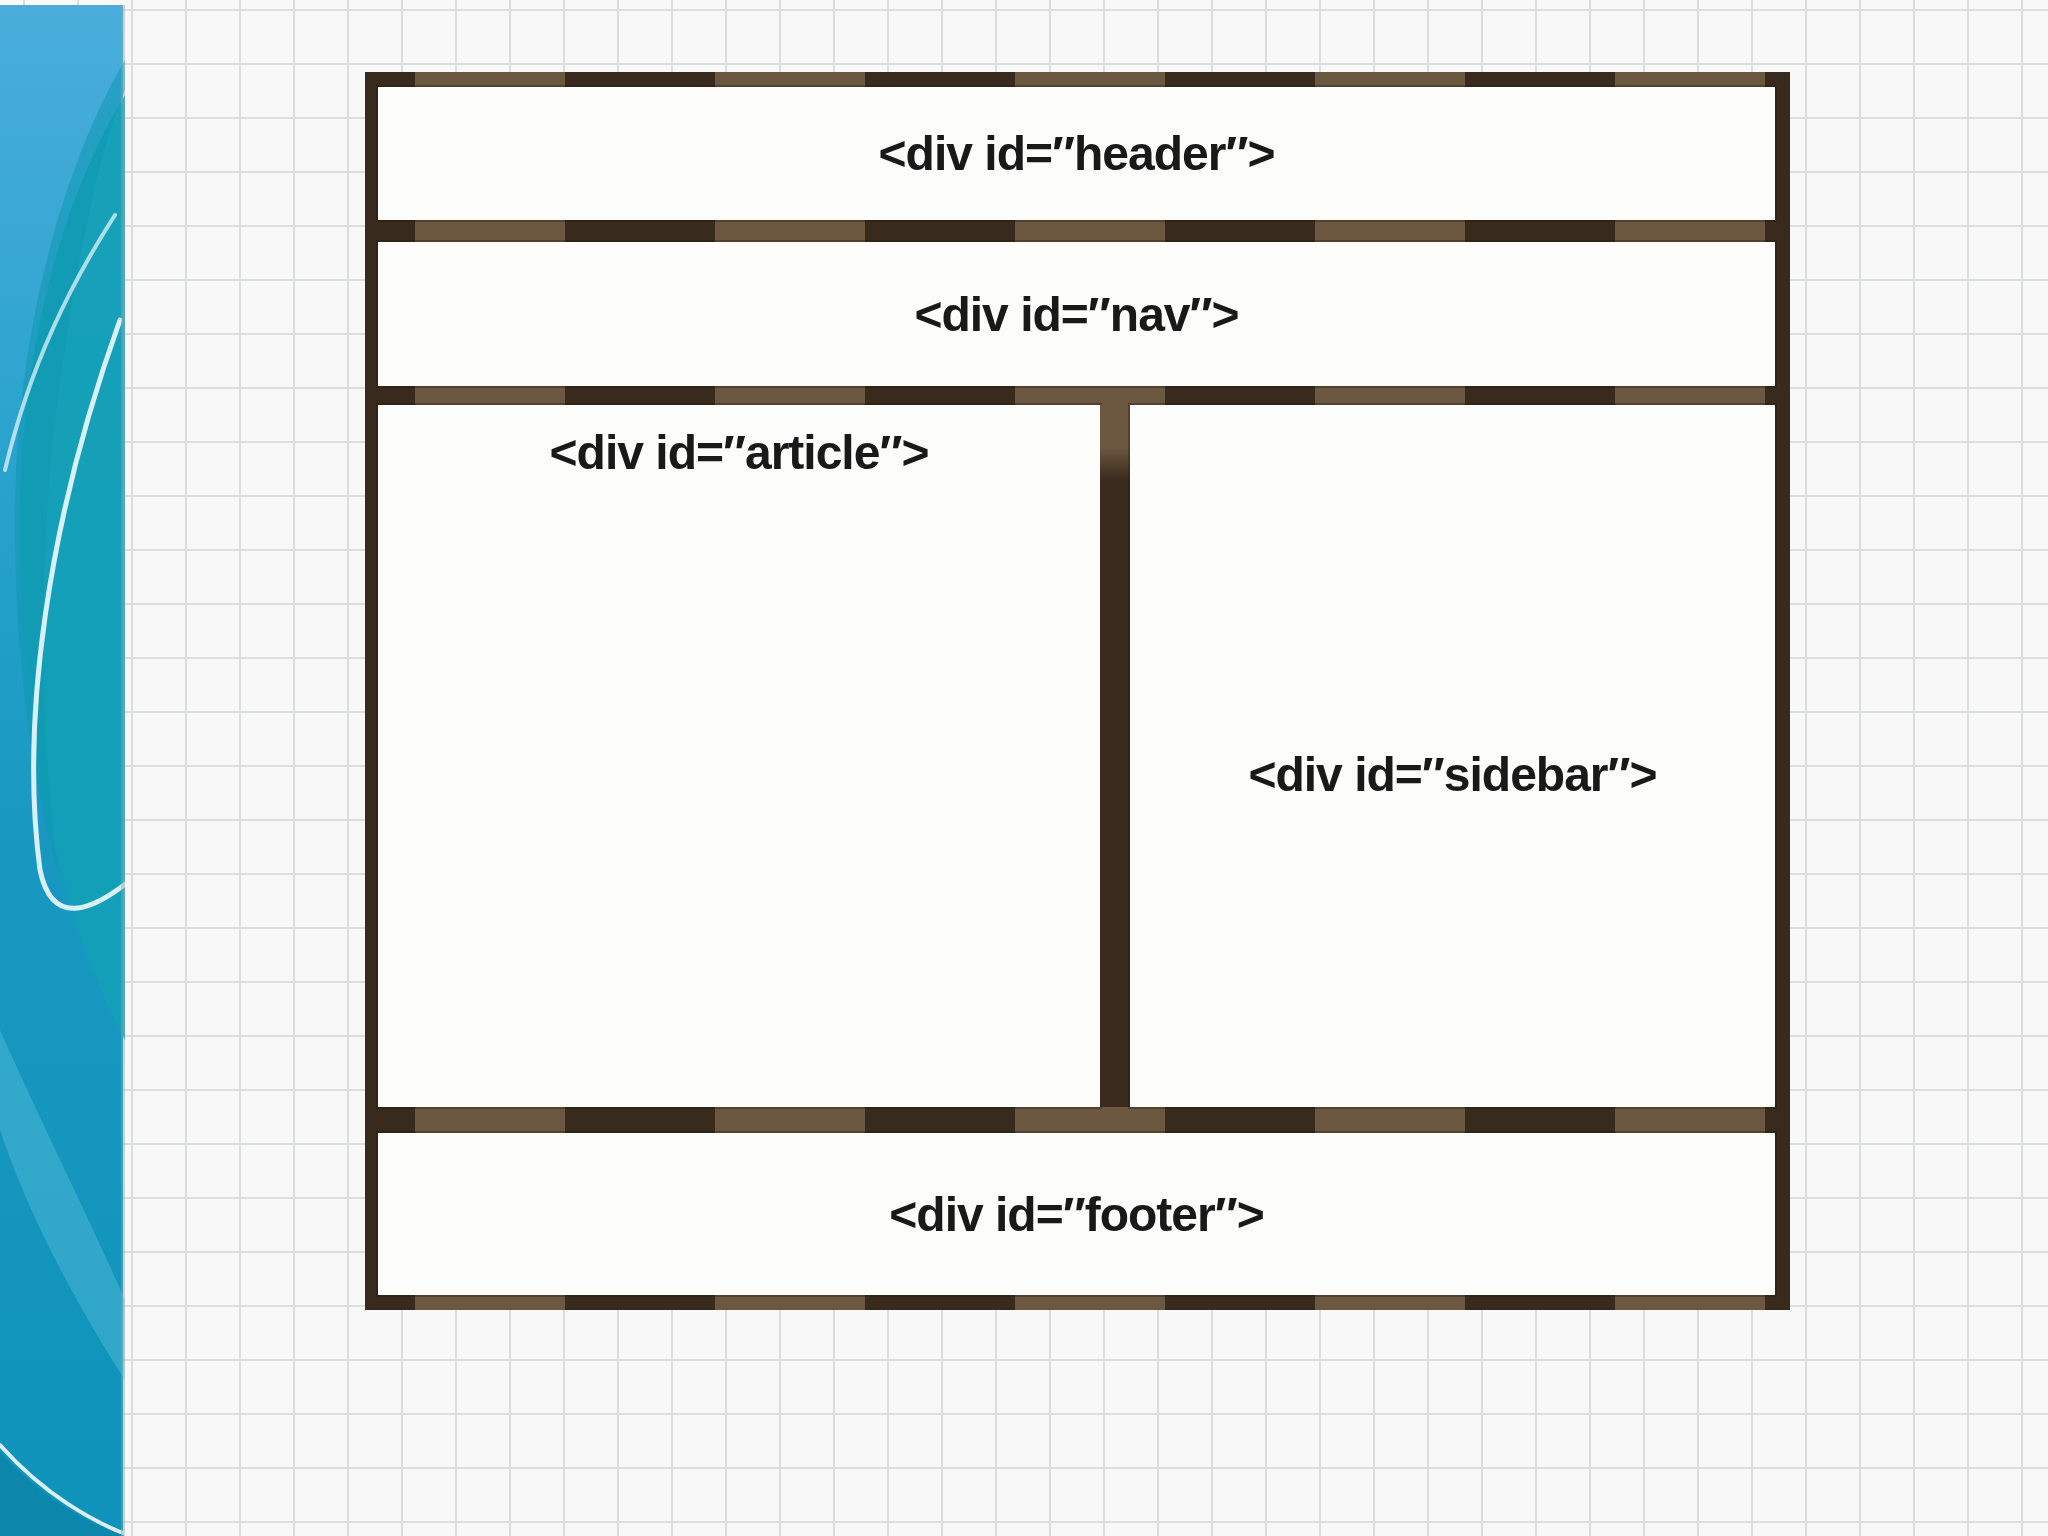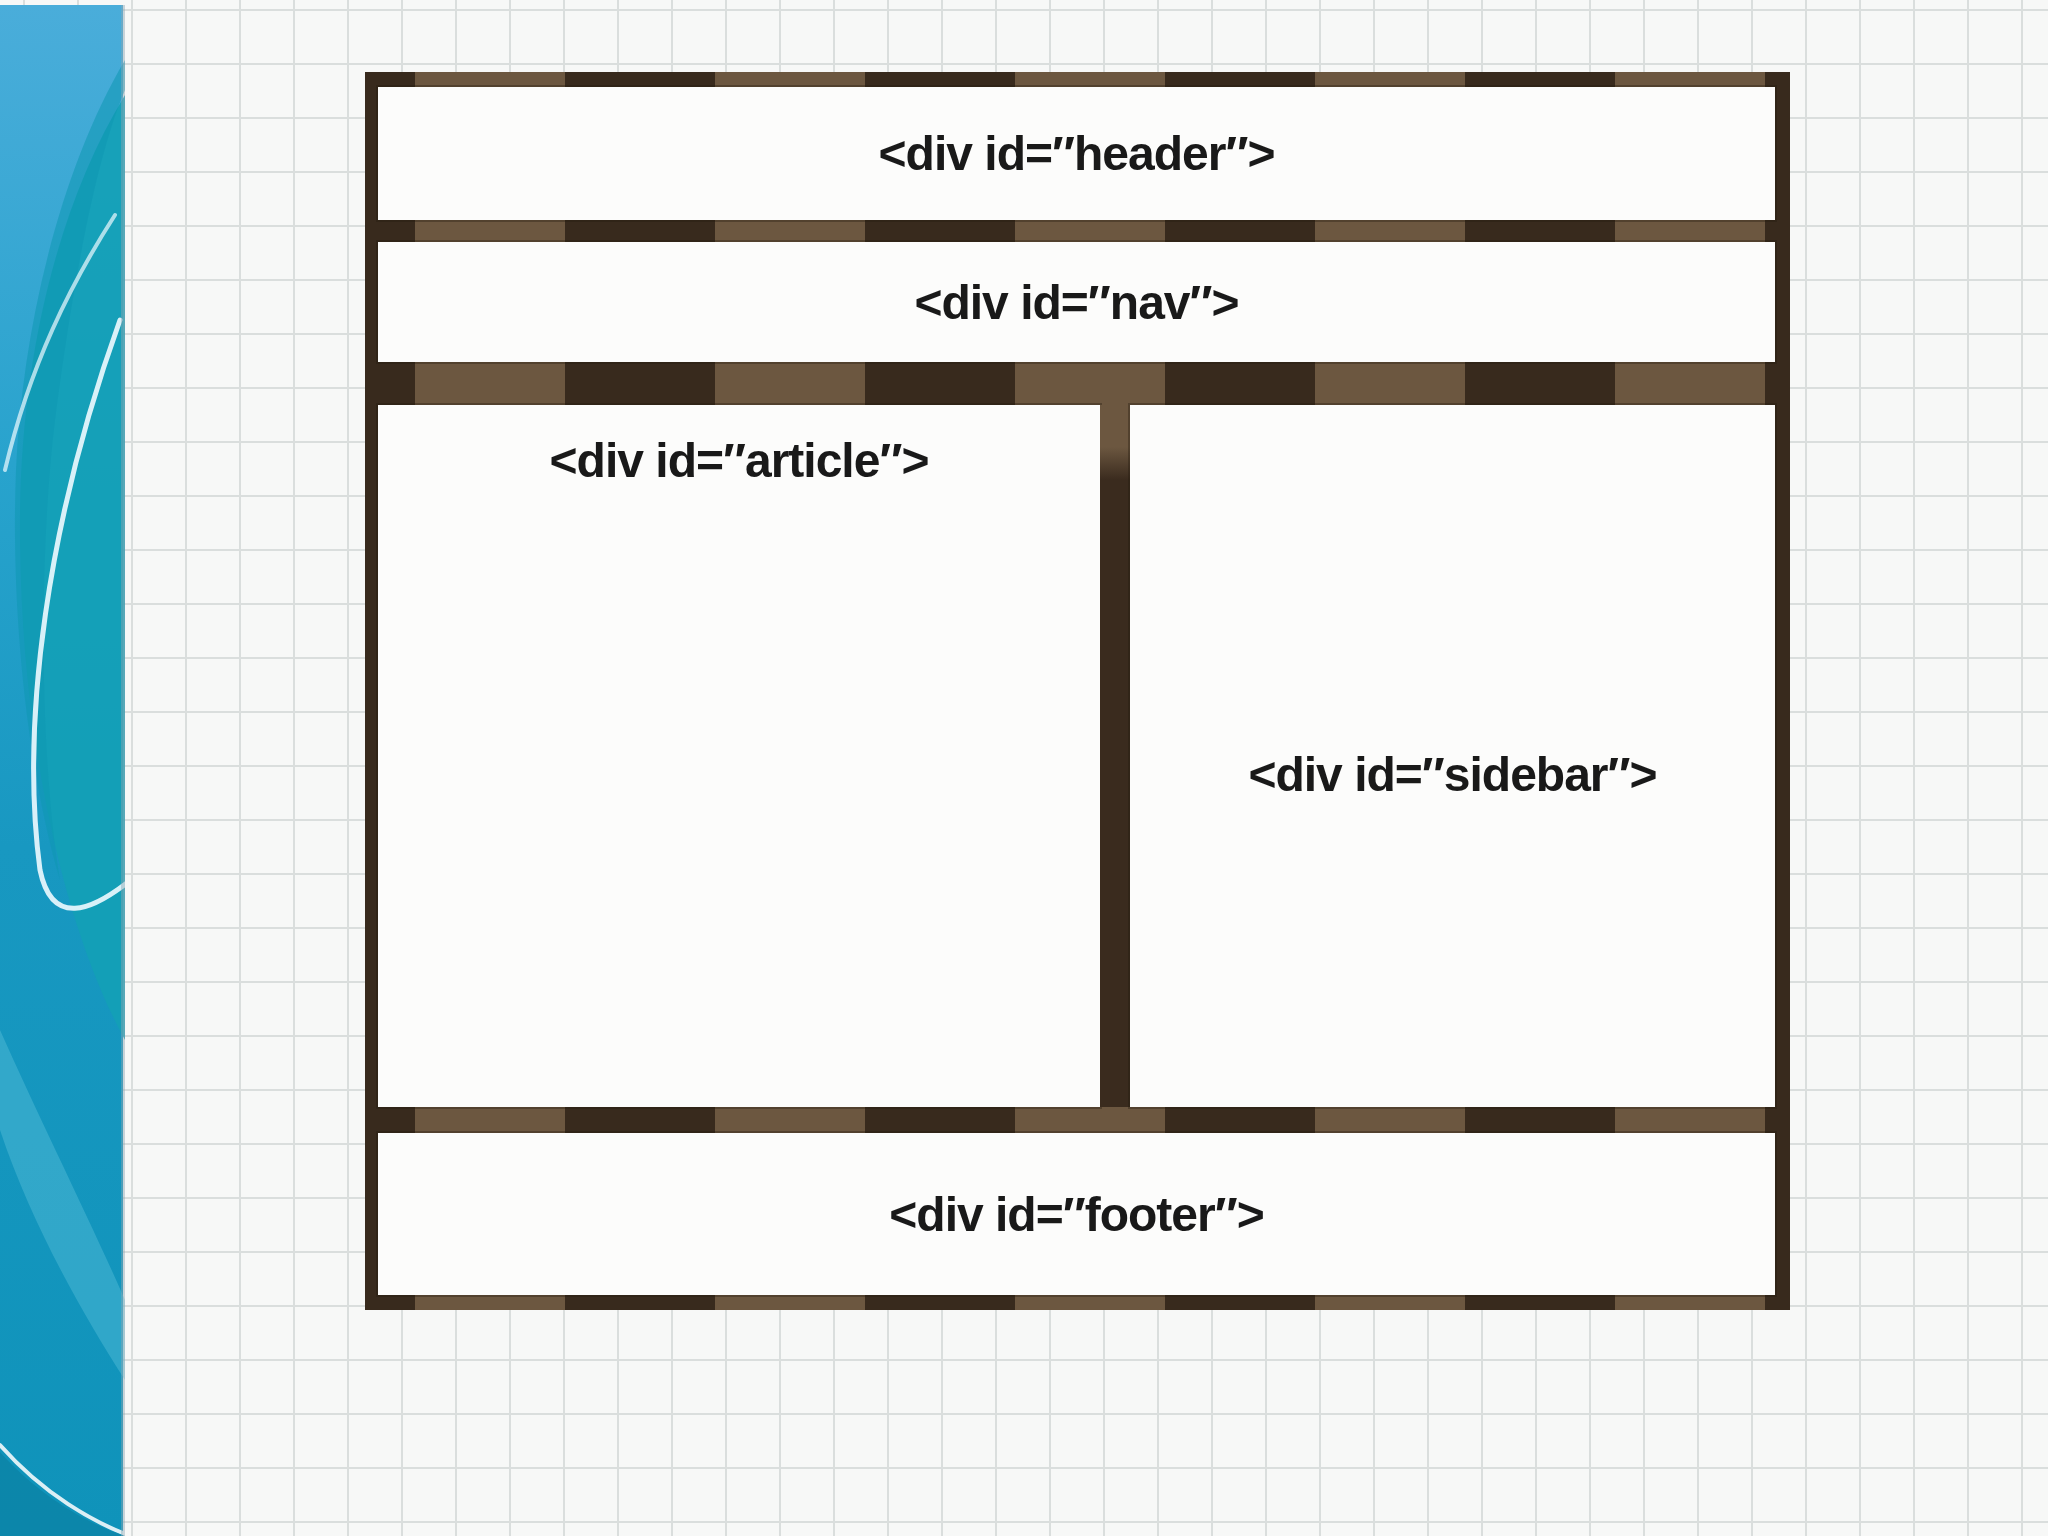--- a/index.html
+++ b/index.html
@@ -27,23 +27,23 @@
       #382a1d 0 50px, #6c5740 50px 200px, #382a1d 200px 300px);
   }
   .box{
     position:absolute;background:#fcfcfb;
     box-shadow:0 0 0 2px rgba(35,25,15,.35);
     display:flex;align-items:center;justify-content:center;
     color:#191919;font-weight:700;font-size:48px;letter-spacing:-1px;
     white-space:nowrap;
   }
   .box-header{left:13px;top:15px;width:1397px;height:133px;}
-  .box-nav{left:13px;top:170px;width:1397px;height:120px;}
+  .box-nav{left:13px;top:170px;width:1397px;height:144px;}
   .box-article{left:13px;top:333px;width:722px;height:702px;
-    align-items:flex-start;padding-top:28px;box-sizing:border-box;}
+    align-items:flex-start;padding-top:20px;box-sizing:border-box;}
   .box-sidebar{left:765px;top:333px;width:645px;height:702px;
     align-items:center;padding-top:36px;box-sizing:border-box;}
   .box-footer{left:13px;top:1061px;width:1397px;height:162px;justify-content:center;}
   .v-divider{
     position:absolute;left:735px;top:333px;width:30px;height:702px;
     background:linear-gradient(#6c5740 0 42px, #3a2b1e 75px 100%);
   }
 </style>
 </head>
 <body>

